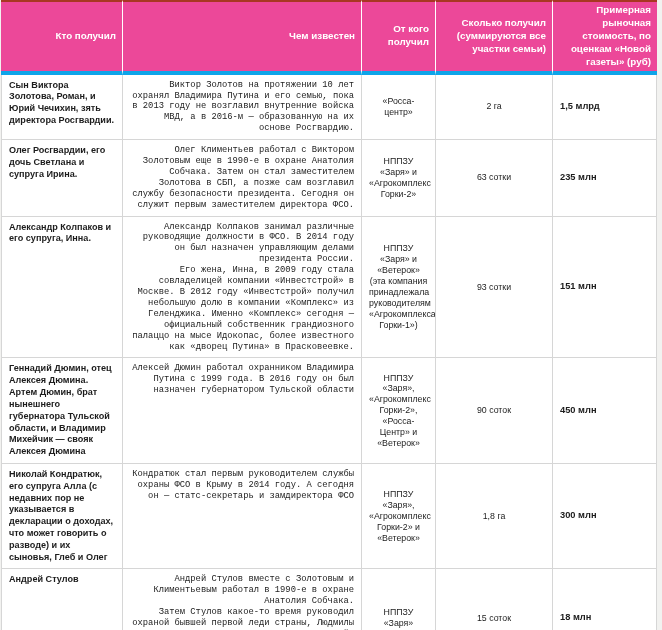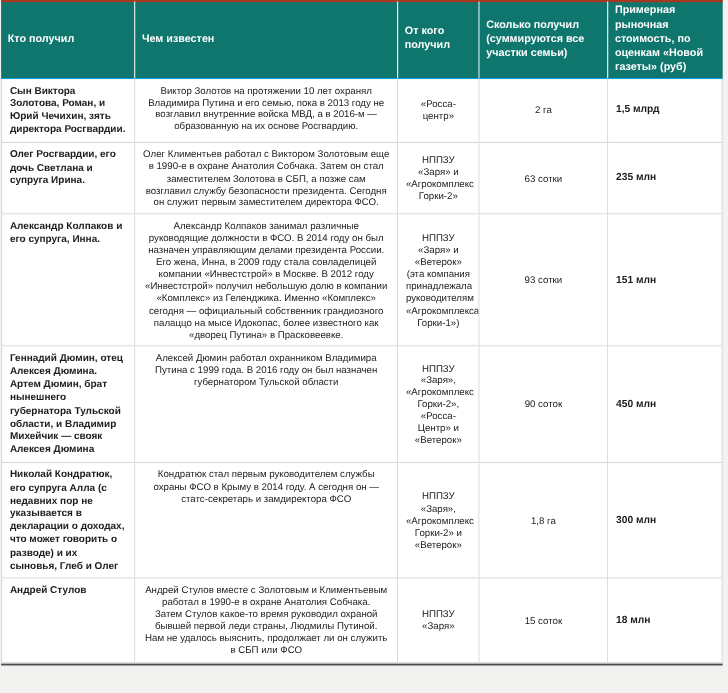--- a/index.html
+++ b/index.html
@@ -28,32 +28,32 @@
     border-spacing:0;
     table-layout:fixed;
   }
   col.c1{width:122px}
   col.c2{width:239px}
   col.c3{width:74px}
   col.c4{width:117px}
   col.c5{width:104px}
 
   thead th{
-    background:#0f766e;
+    background:#ec4899;
     border-top:2px solid #a83722;
     color:#ffffff;
     font-size:9.8px;
     font-weight:bold;
     line-height:1.32;
-    text-align:left;
+    text-align:right;
     vertical-align:middle;
     height:56px;
     padding:2px 6px;
     border-right:1px solid #ffffff;
-    border-bottom:1px solid #0ea5e9;
+    border-bottom:4px solid #0ea5e9;
   }
   thead th:last-child{border-right:none;}
 
   tbody td{
     background:#ffffff;
     color:#1c1c1c;
     font-size:8.8px;
     line-height:1.24;
     padding:5px 7px;
     border-right:1px solid #d6d6d6;
@@ -65,22 +65,23 @@
 
   td.who{
     font-weight:bold;
     font-size:9.1px;
     line-height:1.3;
     vertical-align:top;
     text-align:left;
   }
   td.known{
     vertical-align:top;
-    text-align:center;
+    text-align:right;
     white-space:pre-line;
+    font-family:Liberation Mono, monospace;
   }
   td.from, td.amount{
     text-align:center;
     vertical-align:middle;
   }
   td.value{
     vertical-align:middle;
     font-weight:bold;
     font-size:9.3px;
   }

